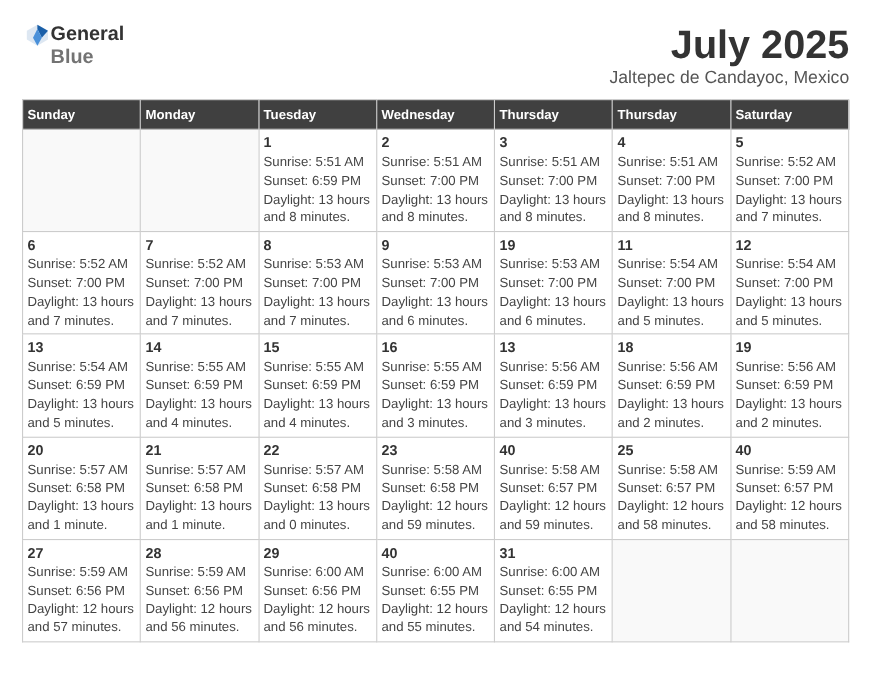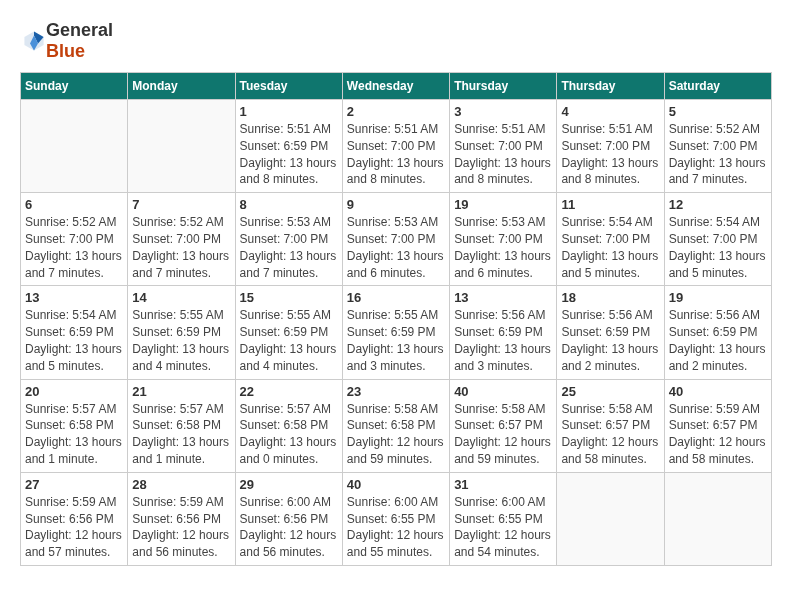--- a/index.html
+++ b/index.html
@@ -11,21 +11,20 @@
       padding: 20px;
     }
     .header {
       display: flex;
       justify-content: space-between;
       align-items: flex-start;
       margin-bottom: 10px;
     }
     .logo {
       display: flex;
-      align-items: center;
     }
     .logo-icon {
       width: 24px;
       height: 24px;
       margin-left: 2px;
     }
     .title-block {
       text-align: right;
     }
     .month-year {
@@ -36,21 +35,21 @@
     .location {
       font-size: 16px;
       color: #555;
     }
     .calendar {
       width: 100%;
       border-collapse: collapse;
       font-size: 11px;
     }
     .calendar th {
-      background: #0f766e;
+      background: #404040;
       color: #fff;
       padding: 6px 4px;
       text-align: left;
       font-size: 12px;
       font-weight: bold;
       border: 1px solid #ccc;
     }
     .calendar td {
       border: 1px solid #ccc;
       vertical-align: top;
@@ -80,22 +79,26 @@
 
 <div class="header">
   <div class="logo">
     <svg class="logo-icon" viewBox="0 0 30 30">
       <polygon points="15,3 27,10 27,20 15,27 3,20 3,10" fill="#1a5fa8" opacity="0.15"></polygon>
       <polygon points="15,3 27,10 20,18 15,8" fill="#1a5fa8"></polygon>
       <polygon points="15,8 20,18 15,27 10,18" fill="#4a90d9"></polygon>
     </svg>
     <div>
       <span style="font-size:18px;font-weight:bold;color:#333;">General</span><br>
-      <span style="font-size:18px;font-weight:bold;color:#c2410c;">Blue</span>
+      <span style="font-size:18px;font-weight:bold;color:#737373;">Blue</span>
     </div>
+  </div>
+  <div class="title-block">
+    <div class="month-year">July 2025</div>
+    <div class="location">Jaltepec de Candayoc, Mexico</div>
   </div>
 </div>
 
 <table class="calendar">
   <thead>
     <tr>
       <th>Sunday</th>
       <th>Monday</th>
       <th>Tuesday</th>
       <th>Wednesday</th>

